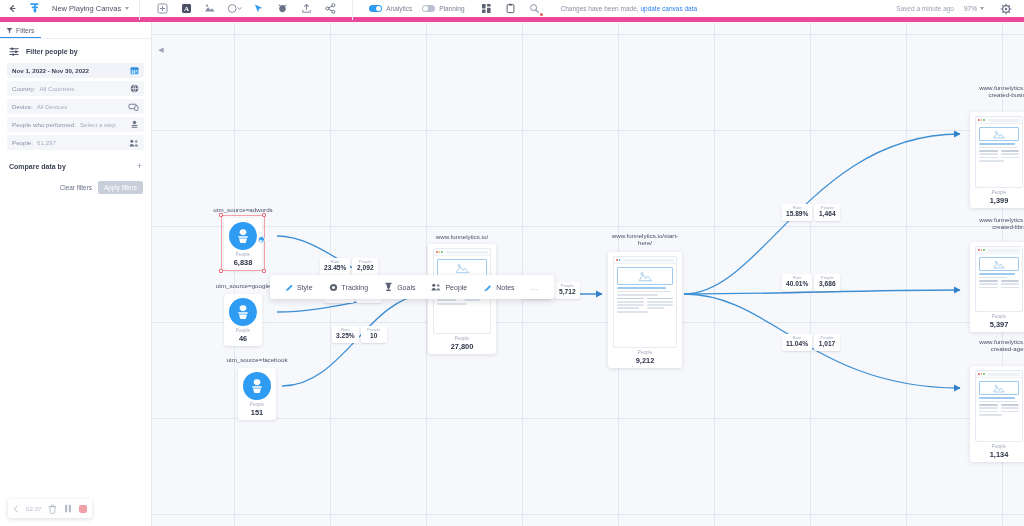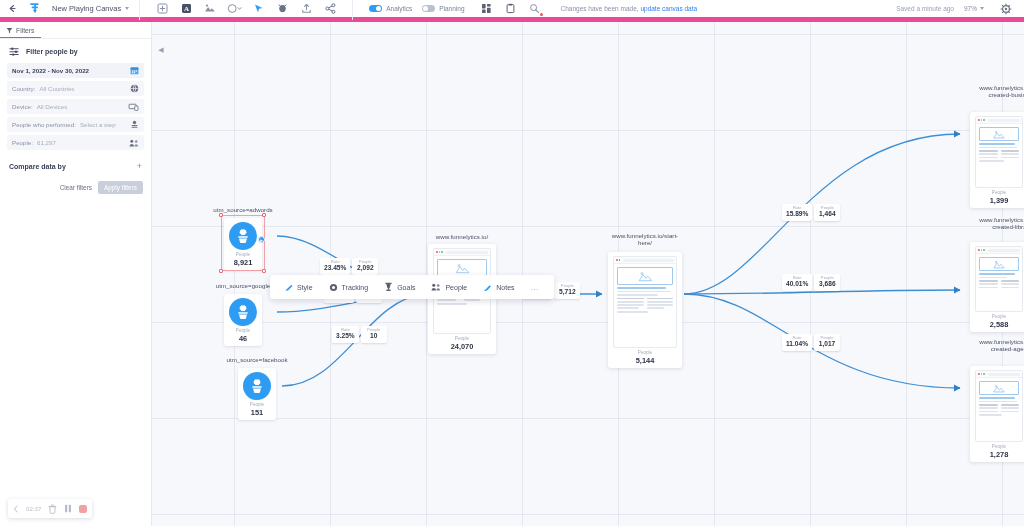--- a/index.html
+++ b/index.html
@@ -459,21 +459,21 @@
       <div class="node-label" style="top:-12px;">utm_source=adwords</div>
       <div class="src-card">
         <div class="src-circle">
           <svg width="18" height="18" viewBox="0 0 20 20">
             <path d="M10 2.2c.7.9 1.5.9 2.2 0-.2 1.2.4 1.7 1.5 1.4-.7 1-.4 1.8.7 2.1-1.1.3-1.3 1.1-.5 2-1.1-.4-1.8.2-1.6 1.4-.8-.9-1.6-.8-2.3.1-.6-.9-1.4-1-2.2-.1.2-1.2-.5-1.8-1.6-1.4.8-.9.6-1.7-.5-2 1.1-.3 1.4-1.1.7-2.1 1.1.3 1.7-.2 1.5-1.4.7.9 1.4.9 2.1 0z" fill="#fff"></path>
             <rect x="4.6" y="10.4" width="10.8" height="1.5" rx=".7" fill="#fff"></rect>
             <path d="M5.6 12.8h8.8l-1.1 4.2a1 1 0 0 1-1 .8H7.7a1 1 0 0 1-1-.8z" fill="#fff"></path>
           </svg>
         </div>
         <div class="metric-cap">People</div>
-        <div class="metric-val">8,921</div>
+        <div class="metric-val">6,838</div>
       </div>
       <div class="selected-frame" style="left:-3px; top:-3px; width:44px; height:56px;"></div>
       <div class="handle" style="left:-5px; top:-5px;"></div>
       <div class="handle" style="left:38px; top:-5px;"></div>
       <div class="handle" style="left:-5px; top:51px;"></div>
       <div class="handle" style="left:38px; top:51px;"></div>
       <div class="port" style="left:34px; top:18px;">▸</div>
     </div>
 
     <div class="node" style="left:72px; top:272px;">
@@ -537,21 +537,21 @@
                   <div class="line dark"></div>
                   <div class="line"></div>
                   <div class="line"></div>
                   <div class="line" style="width:70%"></div>
                 </div>
             </div>
             <div class="line" style="width:60%"></div>
           </div>
         </div>
         <div class="metric-cap">People</div>
-        <div class="metric-val">24,070</div>
+        <div class="metric-val">27,800</div>
       </div>
     </div>
 
     <div class="node" style="left:456px; top:230px;">
       <div class="node-label wrap" style="top:-20px;">www.funnelytics.io/start-here/</div>
       <div class="page-card" style="width:74px;">
         <div class="thumb" style="width:64px; height:92px;">
           <div class="thumb-bar">
             <span class="dot" style="background:#ef6a6a"></span>
               <span class="dot" style="background:#2f9cf4"></span>
@@ -578,21 +578,21 @@
                   <div class="line dark"></div>
                   <div class="line"></div>
                   <div class="line"></div>
                   <div class="line" style="width:66%"></div>
                 </div>
             </div>
             <div class="line" style="width:55%"></div>
           </div>
         </div>
         <div class="metric-cap">People</div>
-        <div class="metric-val">5,144</div>
+        <div class="metric-val">9,212</div>
       </div>
     </div>
 
     <div class="node" style="left:818px; top:64px;">
       <div class="node-label wrap" style="top:-2px; left:42px;">www.funnelytics.io/a…t-created-business</div>
       <div class="page-card" style="width:58px; margin-top:26px;">
         <div class="thumb" style="width:48px; height:72px;">
           <div class="thumb-bar">
             <span class="dot" style="background:#ef6a6a"></span>
               <span class="dot" style="background:#f0b45a"></span>
@@ -655,21 +655,21 @@
                 </div>
               <div class="col">
                   <div class="line dark"></div>
                   <div class="line"></div>
                   <div class="line"></div>
                 </div>
             </div>
           </div>
         </div>
         <div class="metric-cap">People</div>
-        <div class="metric-val">2,588</div>
+        <div class="metric-val">5,397</div>
       </div>
     </div>
 
     <div class="node" style="left:818px; top:318px;">
       <div class="node-label wrap" style="top:-2px; left:42px;">www.funnelytics.io/a…t-created-agency</div>
       <div class="page-card" style="width:58px; margin-top:26px;">
         <div class="thumb" style="width:48px; height:72px;">
           <div class="thumb-bar">
             <span class="dot" style="background:#ef6a6a"></span>
               <span class="dot" style="background:#f0b45a"></span>
@@ -694,21 +694,21 @@
               <div class="col">
                   <div class="line dark"></div>
                   <div class="line"></div>
                   <div class="line"></div>
                 </div>
             </div>
             <div class="line" style="width:58%"></div>
           </div>
         </div>
         <div class="metric-cap">People</div>
-        <div class="metric-val">1,278</div>
+        <div class="metric-val">1,134</div>
       </div>
     </div>
 
     <div class="chip-group" style="left:168px; top:236px;">
       <div class="chip">
         <span class="chip-cap">Rate</span>
         <span class="chip-val">23.45%</span>
       </div>
       <div class="chip">
         <span class="chip-cap">People</span>

